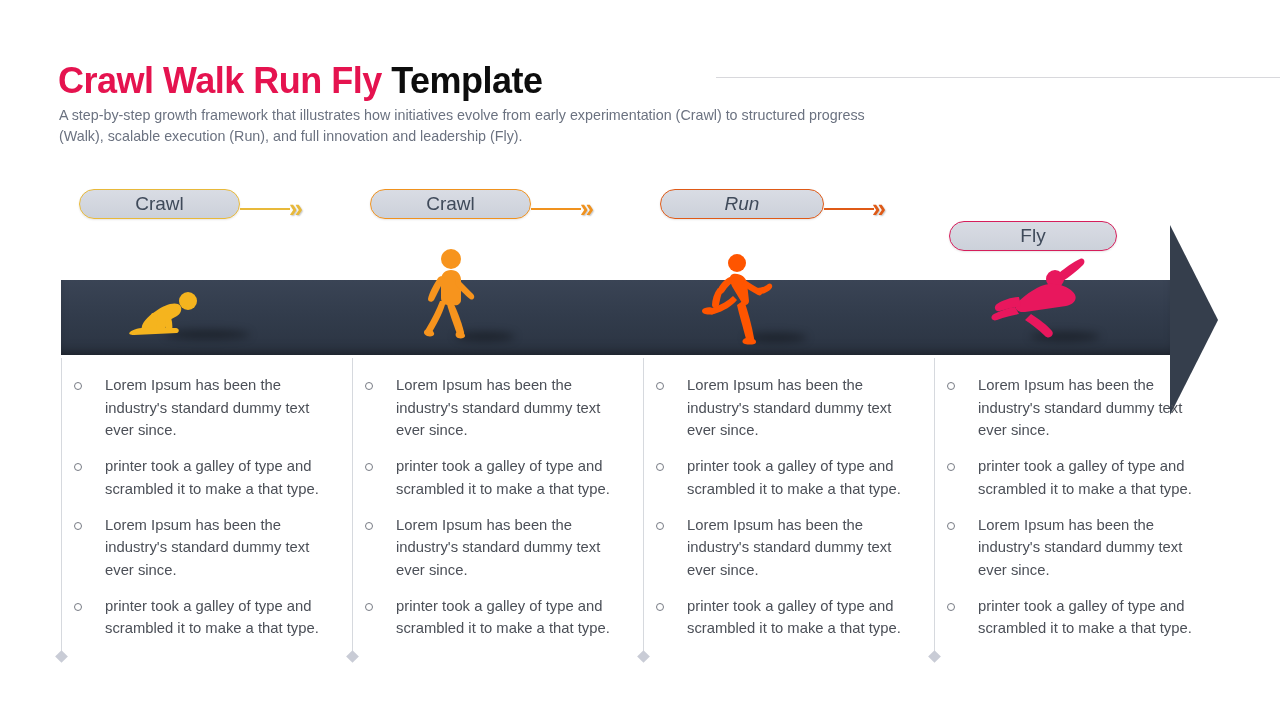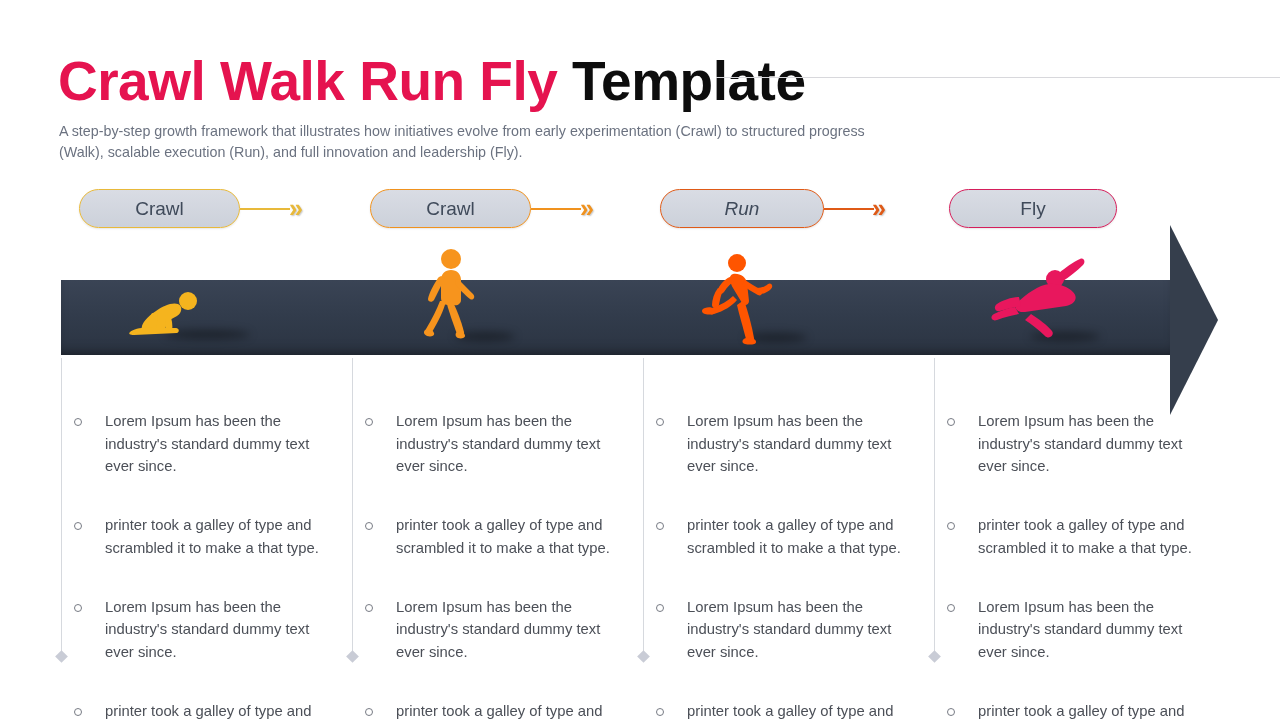--- a/index.html
+++ b/index.html
@@ -16,22 +16,22 @@
     position: relative;
     width: 1280px;
     height: 720px;
     background: #ffffff;
   }
 
   
   .title {
     position: absolute;
     left: 58px;
-    top: 50px;
-    font-size: 55px;
+    top: 60px;
+    font-size: 36px;
     font-weight: 700;
     letter-spacing: -0.5px;
     white-space: nowrap;
     line-height: 1.15;
   }
   .title .accent { color: #E5134F; }
   .title .plain  { color: #0d0d0d; }
 
   .title-rule {
     position: absolute;
@@ -44,45 +44,44 @@
 
   .subtitle {
     position: absolute;
     left: 59px;
     top: 105px;
     width: 845px;
     font-size: 14.3px;
     line-height: 21px;
     color: #6b7280;
     font-weight: 400;
-    margin-top: 16px;
   }
 
   
   .stage-row { position: absolute; left: 0; top: 0; width: 1280px; height: 0; }
 
   .stage-pill {
     position: absolute;
     top: 189px;
-    height: 39px;
+    height: 30px;
     border-radius: 20px;
     background: linear-gradient(180deg, #d9dce4 0%, #ccd1da 100%);
     border: 1.6px solid #cfcfcf;
     display: flex;
     align-items: center;
     justify-content: center;
     font-size: 19px;
     color: #3f4a5a;
     box-shadow: 0 1px 2px rgba(0,0,0,0.10);
   }
 
   .pill-crawl { left: 79px;  width: 161px; border-color: #E8B93A; }
   .pill-walk  { left: 370px; width: 161px; border-color: #F0921E; }
   .pill-run   { left: 660px; width: 164px; border-color: #DF5A17; font-style: italic; }
-  .pill-fly   { left: 949px; width: 168px; border-color: #D51E5B; }
+  .pill-fly   { left: 949px; width: 168px; border-color: #D51E5B; margin-top: 32px; }
 
   
   .connector {
     position: absolute;
     top: 208px;
     height: 2px;
   }
   .conn-1 { left: 240px; width: 50px; background: #E8B93A; }
   .conn-2 { left: 531px; width: 50px; background: #F0921E; }
   .conn-3 { left: 824px; width: 50px; background: #DF5A17; }
@@ -173,21 +172,20 @@
 
   .bullet-list { list-style: none; }
 
   .bullet-item {
     position: relative;
     padding-left: 33px;
     margin-bottom: 13px;
     font-size: 14.8px;
     line-height: 22.7px;
     color: #4b4f57;
-    margin-top: 36px;
   }
   .bullet-item:last-child { margin-bottom: 0; }
   .bullet-item::before {
     content: "";
     position: absolute;
     left: 2px;
     top: 8px;
     width: 6px;
     height: 6px;
     border: 1.2px solid #777b84;

